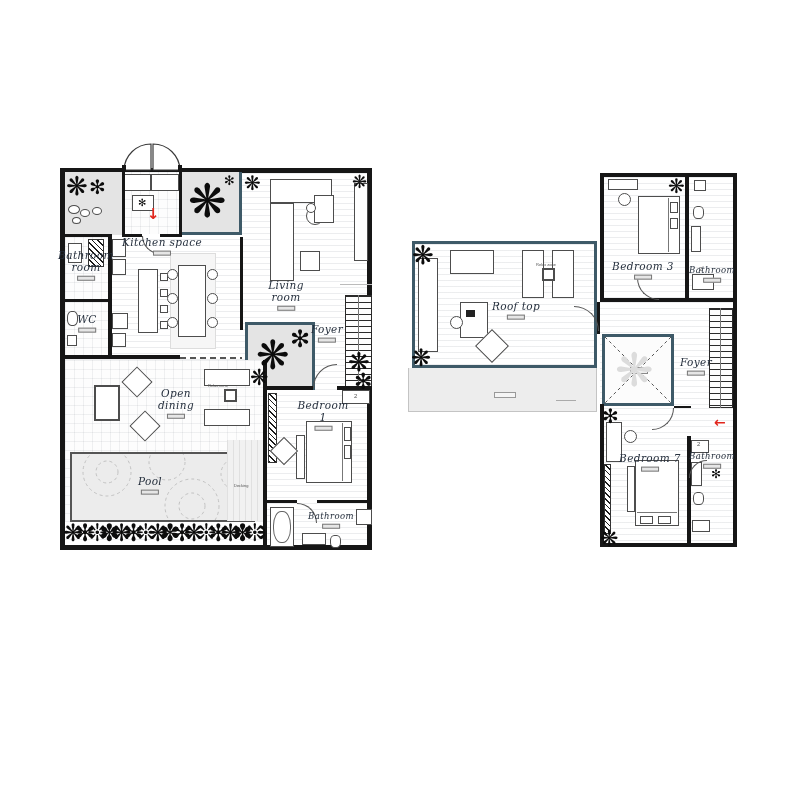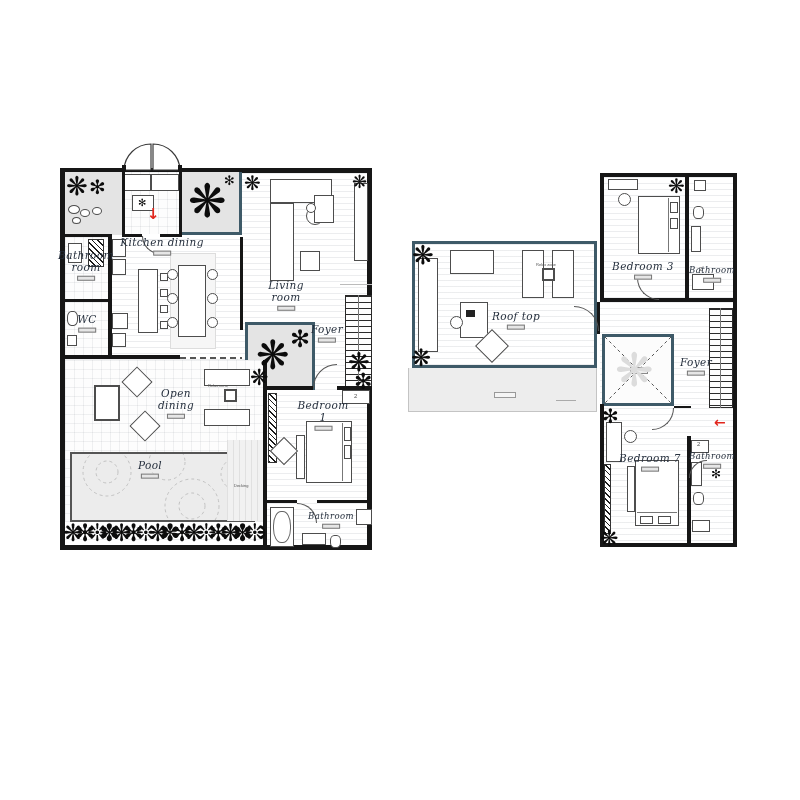--- a/index.html
+++ b/index.html
@@ -179,21 +179,21 @@
     <div class="wall" style="left:209px;top:357px;width:30px;height:3px;"></div>
     <div class="wall" style="left:259px;top:357px;width:55px;height:3px;"></div>
     <div class="qarc" style="left:239px;top:360px;width:20px;height:20px;border-right:1px solid #555;border-top:1px solid #555;border-top-right-radius:100%;"></div>
     <div class="f" style="left:212px;top:364px;width:24px;height:40px;"></div>
     <div class="abs" style="left:215px;top:368px;width:18px;height:32px;border:1px solid #666;border-radius:45%;"></div>
     <div class="f" style="left:244px;top:390px;width:24px;height:12px;"></div>
     <div class="f" style="left:272px;top:392px;width:11px;height:13px;border-radius:40%;"></div>
     <div class="f" style="left:298px;top:366px;width:16px;height:16px;"></div>
 
     <div class="lblwrap" style="left:104px;top:103px;">
-        <span class="lbl">Kitchen dining</span>
+        <span class="lbl">Kitchen space</span>
         <span class="abox"></span>
       </div>
     <div class="lblwrap" style="left:28px;top:122px;">
         <span class="lbl">Bathroom
 room</span>
         <span class="abox"></span>
       </div>
     <div class="lblwrap" style="left:29px;top:180px;">
         <span class="lbl">WC</span>
         <span class="abox"></span>
@@ -205,21 +205,21 @@
       </div>
     <div class="lblwrap" style="left:269px;top:190px;">
         <span class="lbl">Foyer</span>
         <span class="abox"></span>
       </div>
     <div class="lblwrap" style="left:118px;top:260px;">
         <span class="lbl">Open
 dining</span>
         <span class="abox"></span>
       </div>
-    <div class="lblwrap" style="left:92px;top:326px;">
+    <div class="lblwrap" style="left:92px;top:342px;">
         <span class="lbl">Pool</span>
         <span class="abox"></span>
       </div>
     <div class="lblwrap" style="left:265px;top:272px;">
         <span class="lbl">Bedroom 1</span>
         <span class="abox"></span>
       </div>
     <div class="lblwrap" style="left:273px;top:377px;">
         <span class="lbl sm">Bathroom</span>
         <span class="abox"></span>
@@ -310,21 +310,21 @@
     <div class="qarc" style="left:283px;top:292px;width:18px;height:18px;border-left:1px solid #555;border-top:1px solid #555;border-top-left-radius:100%;"></div>
 
     <div class="lblwrap" style="left:237px;top:102px;">
         <span class="lbl">Bedroom 3</span>
         <span class="abox"></span>
       </div>
     <div class="lblwrap" style="left:306px;top:106px;">
         <span class="lbl sm">Bathroom</span>
         <span class="abox"></span>
       </div>
-    <div class="lblwrap" style="left:110px;top:142px;margin-top:10px;">
+    <div class="lblwrap" style="left:110px;top:142px;">
         <span class="lbl">Roof top</span>
         <span class="abox"></span>
       </div>
     <div class="lblwrap" style="left:290px;top:198px;">
         <span class="lbl">Foyer</span>
         <span class="abox"></span>
       </div>
     <div class="lblwrap" style="left:244px;top:294px;">
         <span class="lbl">Bedroom 7</span>
         <span class="abox"></span>

